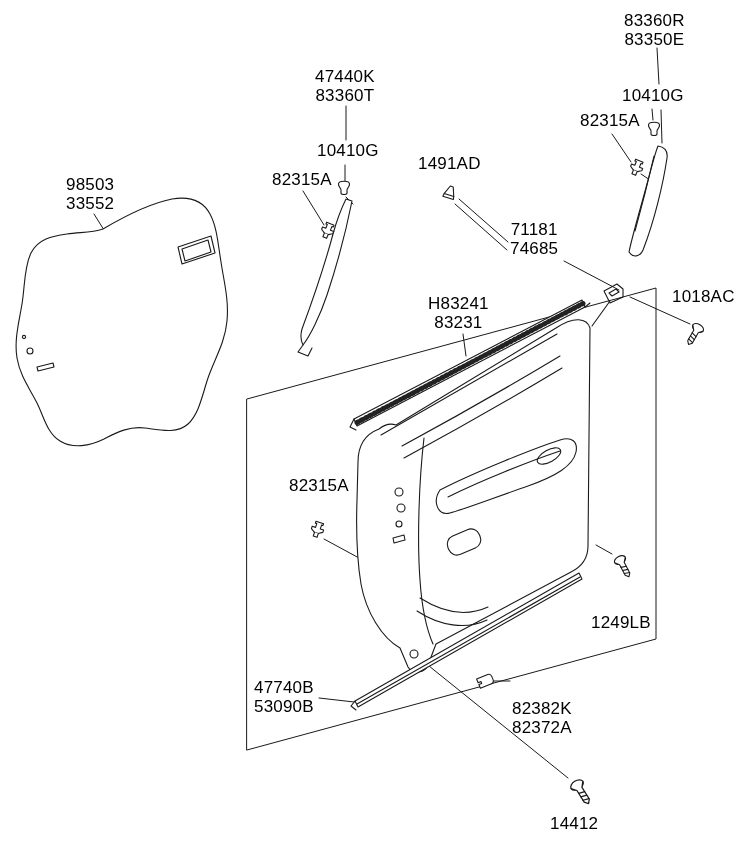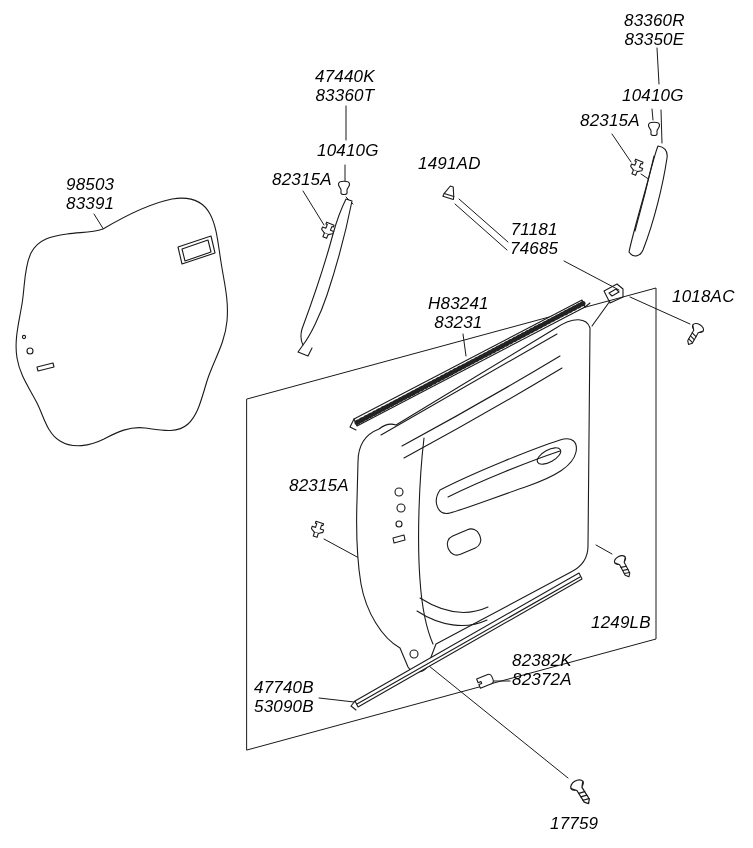--- a/index.html
+++ b/index.html
@@ -6,21 +6,21 @@
   body {
     width:753px; height:848px; position:relative; overflow:hidden;
     background:#ffffff;
     font-family:"Liberation Sans", sans-serif;
   }
   .stage { position:absolute; left:0; top:0; width:753px; height:848px; }
   svg.art-layer { position:absolute; left:0; top:0; display:block; }
   .lbl {
     position:absolute;
     font-size:17px; line-height:18.5px; color:#000;
-    text-align:center; white-space:nowrap; letter-spacing:0.2px;font-style:italic;
+    text-align:center; white-space:nowrap; letter-spacing:0.2px;
   }
   .lbl span { display:block; }
 </style>
 </head>
 <body>
 
 <div class="stage">
 
   <svg class="art-layer" width="753" height="848" viewBox="0 0 753 848" xmlns="http://www.w3.org/2000/svg">
     <defs>
@@ -165,21 +165,21 @@
         <use href="#sym-screw" transform="translate(698,328) rotate(30)"></use>
         <use href="#sym-screw" transform="translate(620,560) rotate(-28)"></use>
         <use href="#sym-retainer" transform="translate(485,681) rotate(-22)"></use>
         <use href="#sym-screw" transform="translate(577,785) rotate(-32) scale(1.15)"></use>
       </g>
     </g>
   </svg>
 
   <div class="lbl" style="left:66px;top:176px">
     <span>98503</span>
-    <span>83391</span>
+    <span>33552</span>
   </div>
   <div class="lbl" style="left:315px;top:68px">
     <span>47440K</span>
     <span>83360T</span>
   </div>
   <div class="lbl" style="left:317px;top:142px">
     <span>10410G</span>
   </div>
   <div class="lbl" style="left:272px;top:171px">
     <span>82315A</span>
@@ -207,25 +207,25 @@
   </div>
   <div class="lbl" style="left:672px;top:288px">
     <span>1018AC</span>
   </div>
   <div class="lbl" style="left:289px;top:477px">
     <span>82315A</span>
   </div>
   <div class="lbl" style="left:591px;top:614px">
     <span>1249LB</span>
   </div>
-  <div class="lbl" style="left:512px;top:652px">
+  <div class="lbl" style="left:512px;top:700px">
     <span>82382K</span>
     <span>82372A</span>
   </div>
   <div class="lbl" style="left:254px;top:679px">
     <span>47740B</span>
     <span>53090B</span>
   </div>
   <div class="lbl" style="left:550px;top:815px">
-    <span>17759</span>
+    <span>14412</span>
   </div>
 
 </div>
 
 </body></html>

